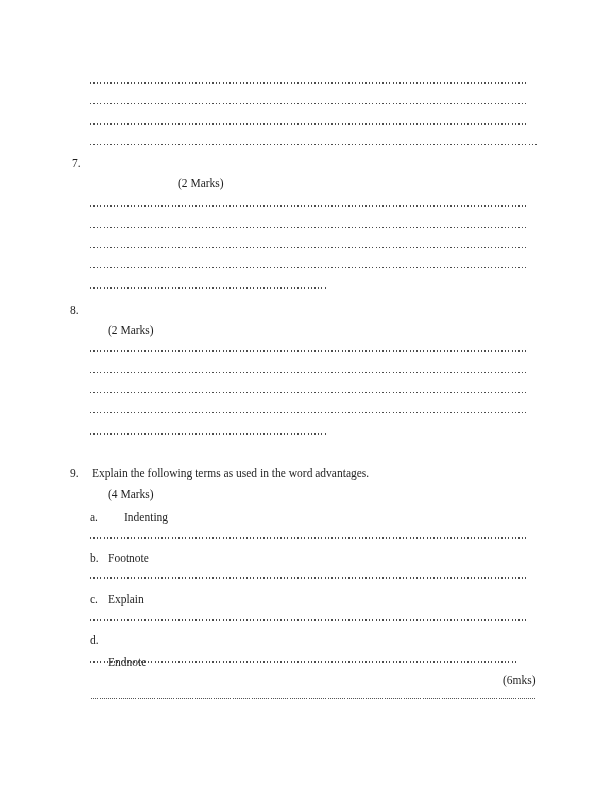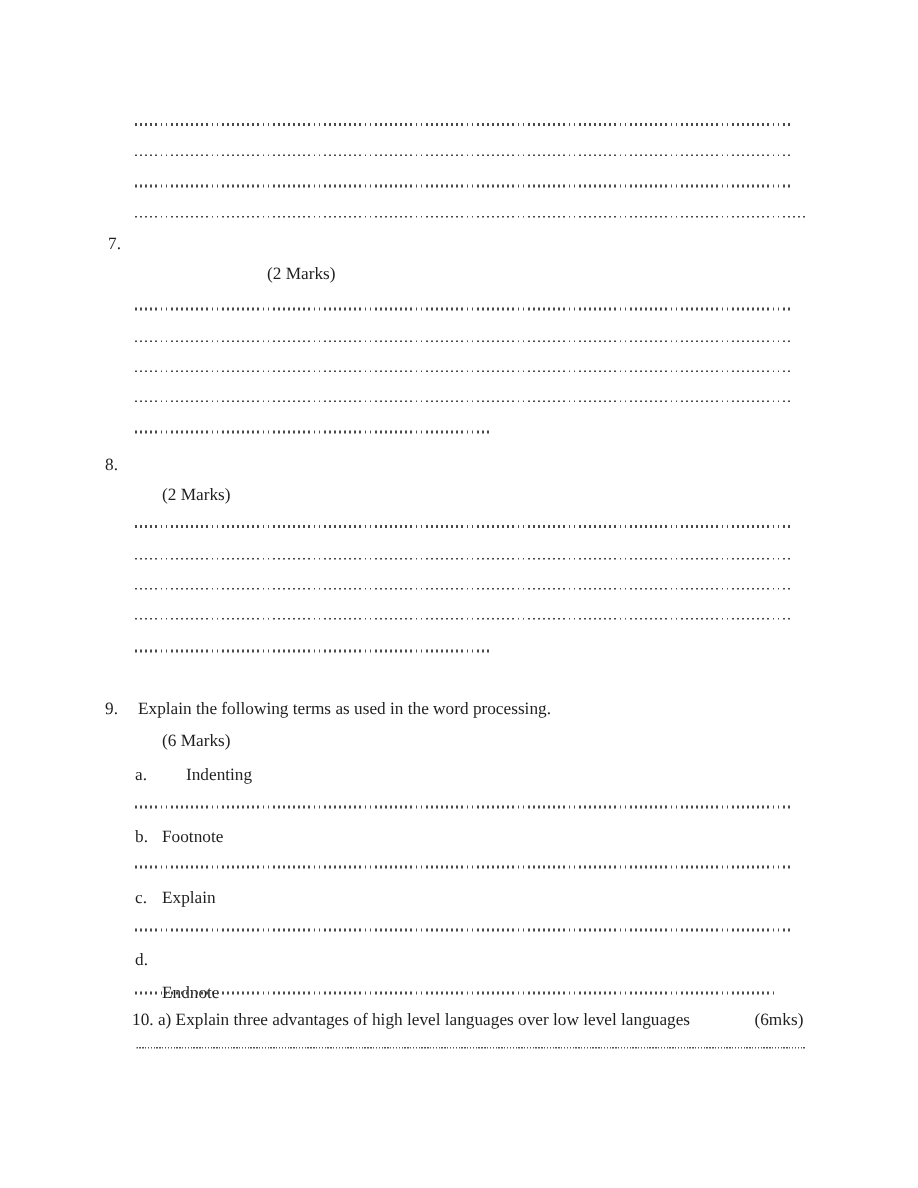--- a/index.html
+++ b/index.html
@@ -60,37 +60,36 @@
   <span class="txt" style="left:70px; top:303px">8.</span>
   <span class="txt" style="left:108px; top:323px">(2 Marks)</span>
 
   <div class="dline" style="left:90px; top:350px"></div>
   <div class="dline" style="left:90px; top:371.5px"></div>
   <div class="dline" style="left:90px; top:391.5px"></div>
   <div class="dline" style="left:90px; top:411.5px"></div>
   <div class="dline half" style="left:90px; top:433px"></div>
 
   <span class="txt" style="left:70px; top:466px">9.</span>
-  <span class="txt" style="left:92px; top:466px">Explain the following terms as used in the word processing.</span>
-  <span class="txt" style="left:108px; top:487px">(6 Marks)</span>
+  <span class="txt" style="left:92px; top:466px">Explain the following terms as used in the word advantages.</span>
+  <span class="txt" style="left:108px; top:487px">(4 Marks)</span>
 
   <span class="txt" style="left:90px; top:510px">a.</span>
   <span class="txt" style="left:124px; top:510px">Indenting</span>
   <div class="dline" style="left:90px; top:537px"></div>
 
   <span class="txt" style="left:90px; top:551px">b.</span>
   <span class="txt" style="left:108px; top:551px">Footnote</span>
   <div class="dline" style="left:90px; top:577px"></div>
 
   <span class="txt" style="left:90px; top:592px">c.</span>
   <span class="txt" style="left:108px; top:592px">Explain</span>
   <div class="dline" style="left:90px; top:619px"></div>
 
   <span class="txt" style="left:90px; top:633px">d.</span>
   <span class="txt" style="left:108px; top:655px">Endnote</span>
   <div class="dline short" style="left:90px; top:661px"></div>
 
-  <span class="txt" style="left:88px; top:673px">10. a) Explain three advantages of high level languages over low level languages</span>
   <span class="txt" style="left:503px; top:673px">(6mks)</span>
 
   <div class="dline dense" style="left:91px; top:698px"></div>
 
 </div>
 
 </body></html>

